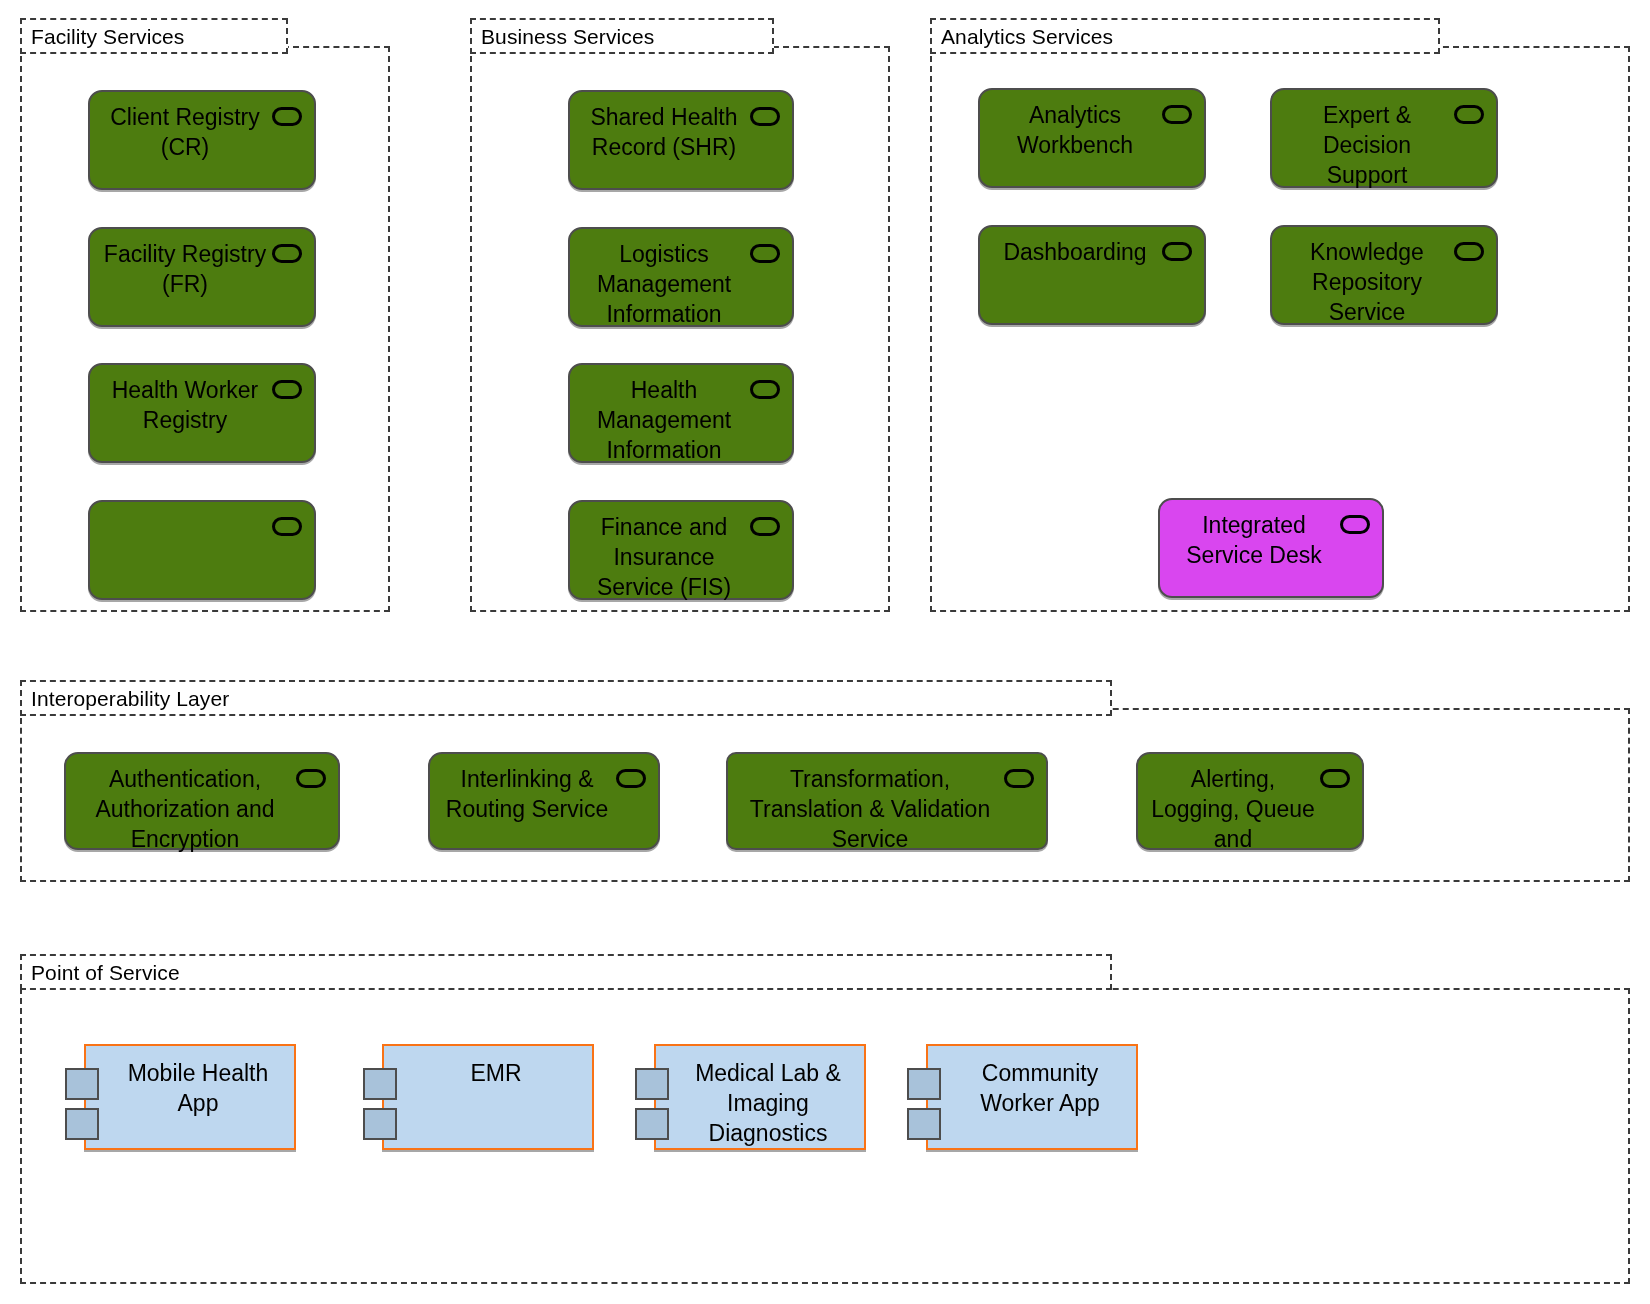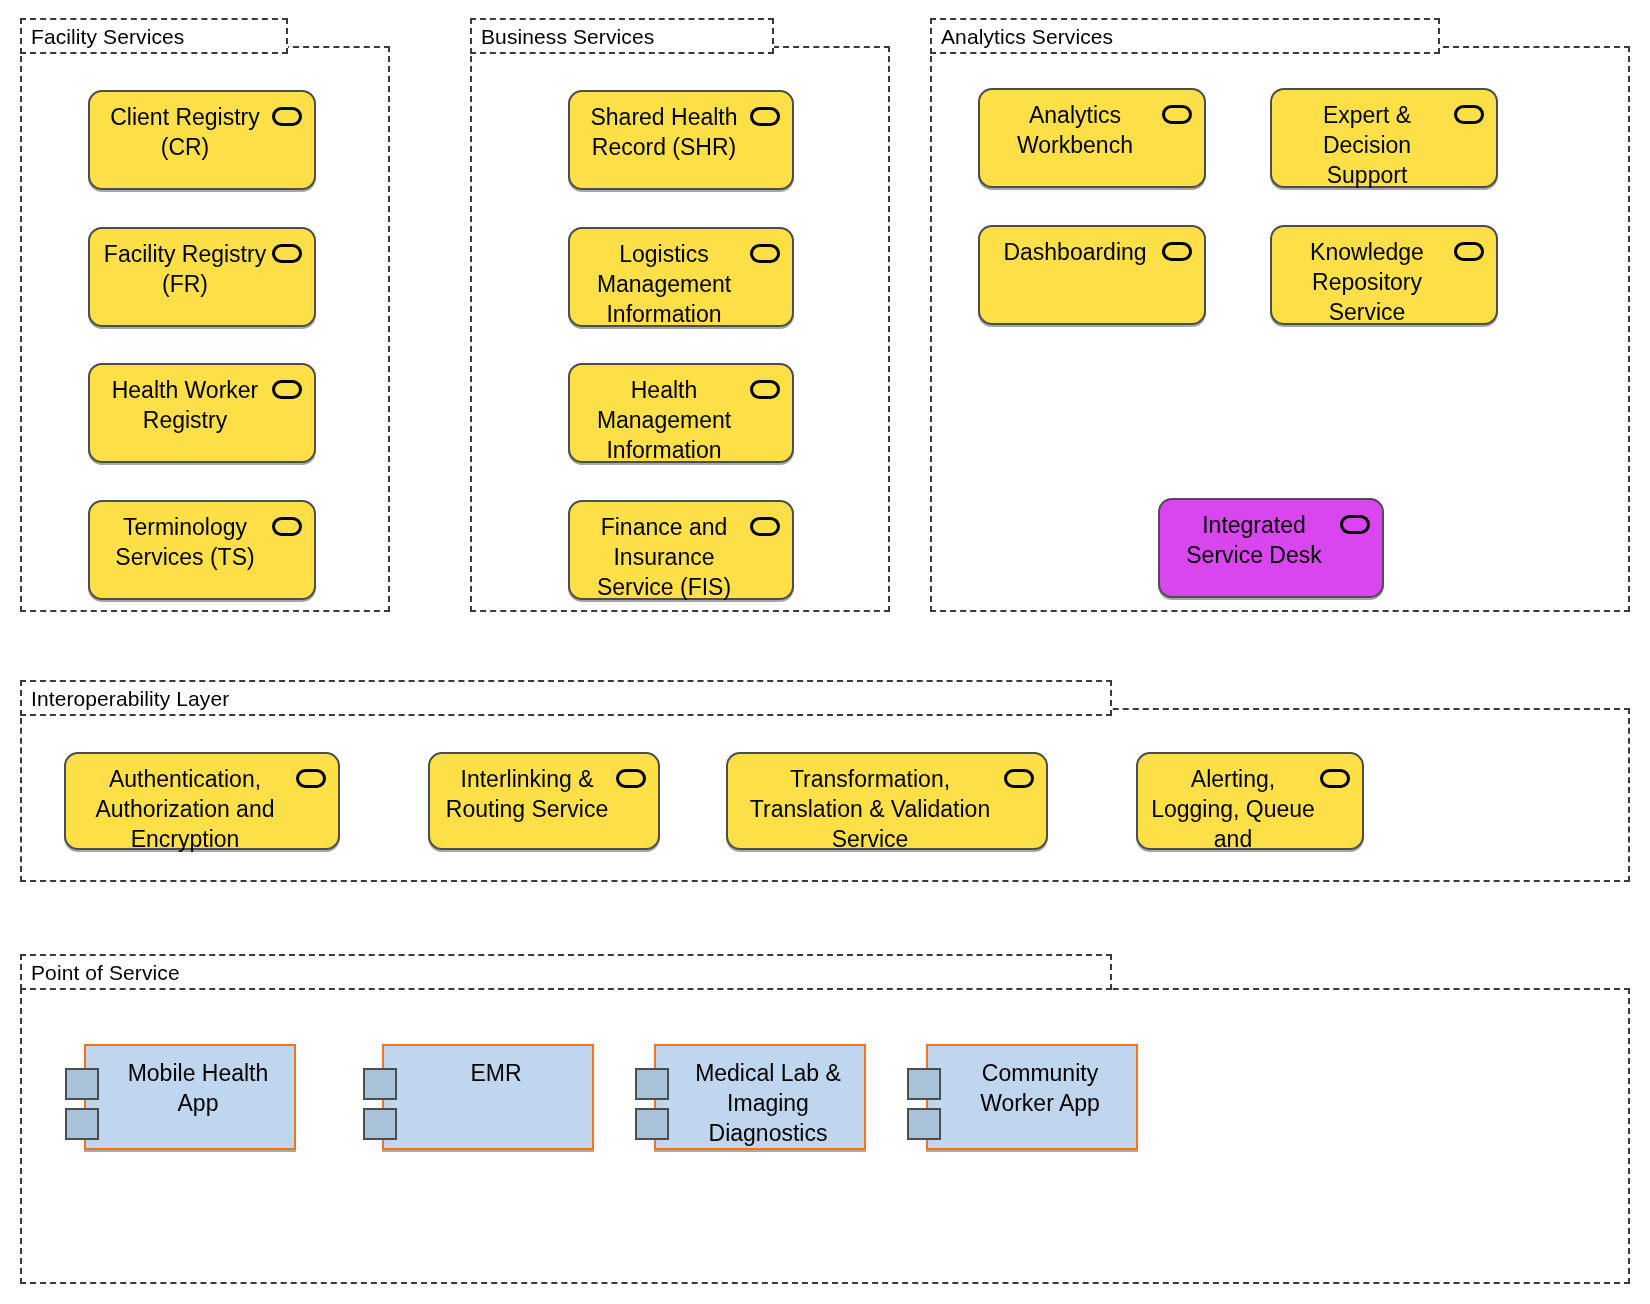--- a/index.html
+++ b/index.html
@@ -45,21 +45,21 @@
     background: #ffffff;
     z-index: 2;
   }
 
   
   .svc {
     position: absolute;
     box-sizing: border-box;
     border: 2px solid #4d4d4d;
     border-radius: 14px;
-    background: #fde047;
+    background: #4d7c0f;
     box-shadow: 0 2px 0 0 rgba(60,60,60,0.45);
     z-index: 1;
   }
   .svc.yellow {
     background: #d946ef;
   }
   .svc-text {
     position: absolute;
     left: 10px;
     right: 44px;
@@ -135,21 +135,20 @@
   <div class="svc-text">Facility Registry (FR)</div>
   <div class="svc-icon"></div>
 </div>
 
 <div class="svc" style="left:88px; top:363px; width:228px; height:100px;">
   <div class="svc-text">Health Worker Registry</div>
   <div class="svc-icon"></div>
 </div>
 
 <div class="svc" style="left:88px; top:500px; width:228px; height:100px;">
-  <div class="svc-text">Terminology Services (TS)</div>
   <div class="svc-icon"></div>
 </div>
 
 <div class="group" style="left:470px; top:46px; width:420px; height:566px;"></div>
 <div class="tab-mask" style="left:472px; top:44px; width:300px; height:8px;"></div>
 <div class="group-label-tab" style="left:470px; top:18px; width:304px; height:36px;">
   <span>Business Services</span>
 </div>
 
 <div class="svc" style="left:568px; top:90px; width:226px; height:100px;">
@@ -212,21 +211,21 @@
 <div class="svc" style="left:64px; top:752px; width:276px; height:98px;">
   <div class="svc-text">Authentication, Authorization and Encryption</div>
   <div class="svc-icon"></div>
 </div>
 
 <div class="svc" style="left:428px; top:752px; width:232px; height:98px;">
   <div class="svc-text">Interlinking &amp; Routing Service</div>
   <div class="svc-icon"></div>
 </div>
 
-<div class="svc" style="left:726px; top:752px; width:322px; height:98px;">
+<div class="svc" style="left:726px; top:752px; width:322px; height:98px;border-radius:10px;">
   <div class="svc-text">Transformation, Translation &amp; Validation Service</div>
   <div class="svc-icon"></div>
 </div>
 
 <div class="svc" style="left:1136px; top:752px; width:228px; height:98px;">
   <div class="svc-text">Alerting, Logging, Queue and</div>
   <div class="svc-icon"></div>
 </div>
 
 <div class="group" style="left:20px; top:988px; width:1610px; height:296px;"></div>

